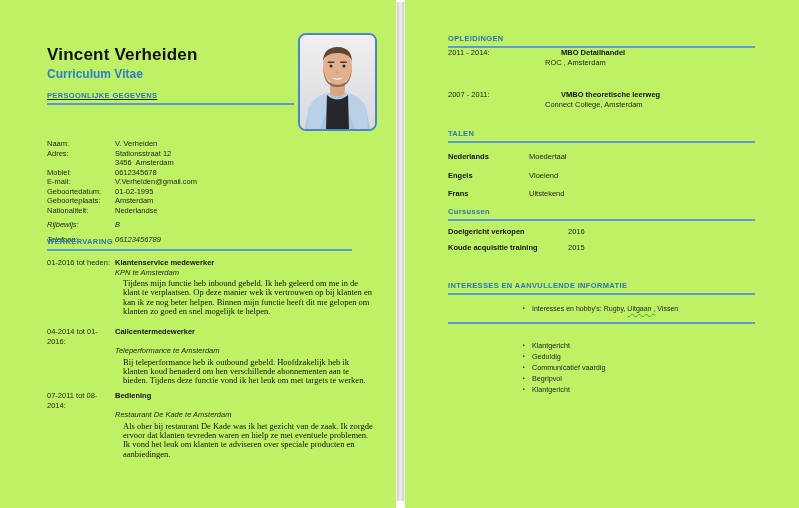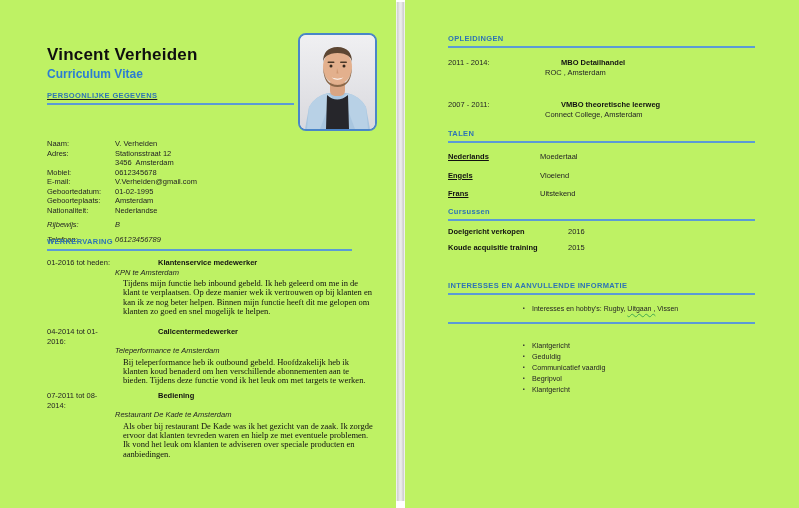--- a/index.html
+++ b/index.html
@@ -37,40 +37,40 @@
   }
   .photo svg{display:block;width:100%;height:100%;}
 
   .info-rows{margin-top:10px;}
   .info-row{display:flex;font-size:7.5px;line-height:9.5px;color:#242424;}
   .info-row.gap{margin-top:5px;font-style:italic;}
   .info-label{width:68px;flex:none;}
   .info-value{white-space:pre;}
 
   .work-entry{position:absolute;left:47px;width:330px;}
-  .we-head{display:flex;font-size:7.5px;line-height:9.5px;gap:43px;}
+  .we-head{display:flex;font-size:7.5px;line-height:9.5px;}
   .we-date{width:68px;flex:none;color:#242424;}
   .we-title{font-weight:bold;color:#111;}
   .we-company{margin-left:68px;font-style:italic;font-size:7.5px;line-height:9.5px;color:#242424;}
   .we-desc{
     margin-left:76px;margin-top:2px;width:252px;
     font-family:"Liberation Serif", serif;font-size:8.5px;line-height:9.4px;color:#101010;
   }
 
   
   .rsec{left:43px;width:307px;}
-  .edu-entry{display:flex;font-size:7.5px;line-height:9.5px;margin-top:10px;}
+  .edu-entry{display:flex;font-size:7.5px;line-height:9.5px;}
   .edu-entry + .edu-entry{margin-top:23px;}
   .edu-period{width:97px;flex:none;color:#242424;}
   .edu-title{font-weight:bold;color:#111;padding-left:16px;}
   .edu-school{color:#242424;}
 
   .lang-row{display:flex;font-size:7.5px;line-height:9.5px;margin-top:9px;color:#242424;}
   .lang-row:first-of-type{margin-top:11px;}
-  .lang-name{width:92px;flex:none;font-weight:bold;color:#111;text-decoration:underline;}
+  .lang-name{width:81px;flex:none;font-weight:bold;color:#111;}
 
   .course-row{display:flex;font-size:7.5px;line-height:9.5px;margin-top:6px;color:#242424;}
   .course-row:first-of-type{margin-top:10px;}
   .course-name{width:120px;flex:none;font-weight:bold;color:#111;}
 
   .bullet-line{display:flex;margin-top:9px;margin-left:75px;font-size:7px;line-height:9px;color:#242424;align-items:flex-start;}
   .bullet-marker{font-size:5.5px;margin-right:7px;line-height:9px;color:#333;}
   .squiggle{
     text-decoration:underline;
     text-decoration-style:wavy;

